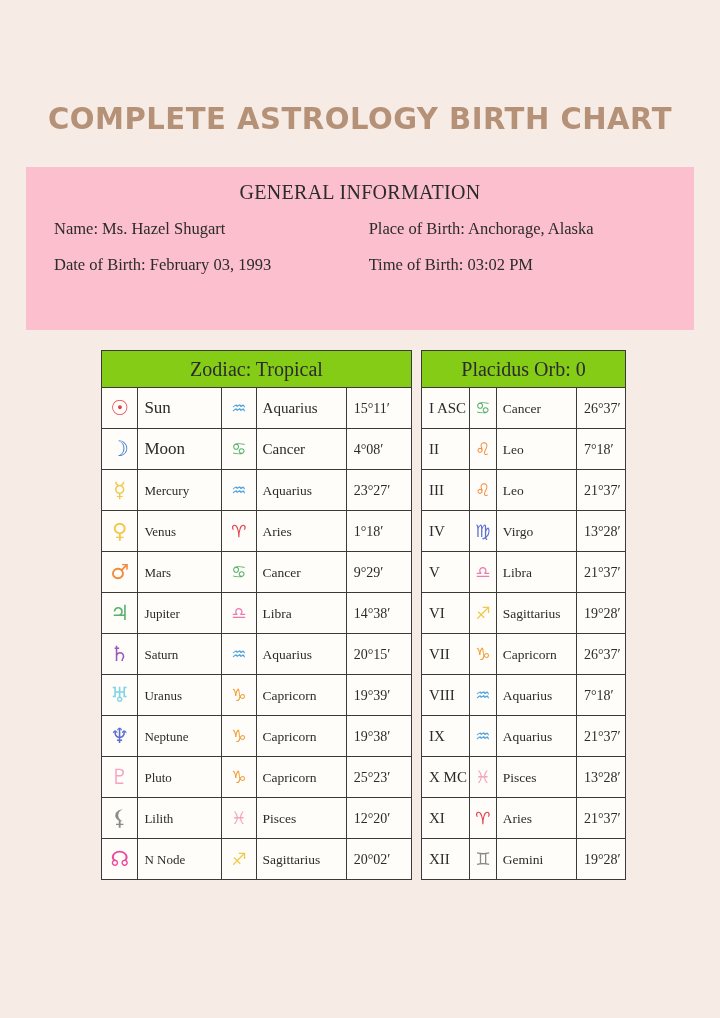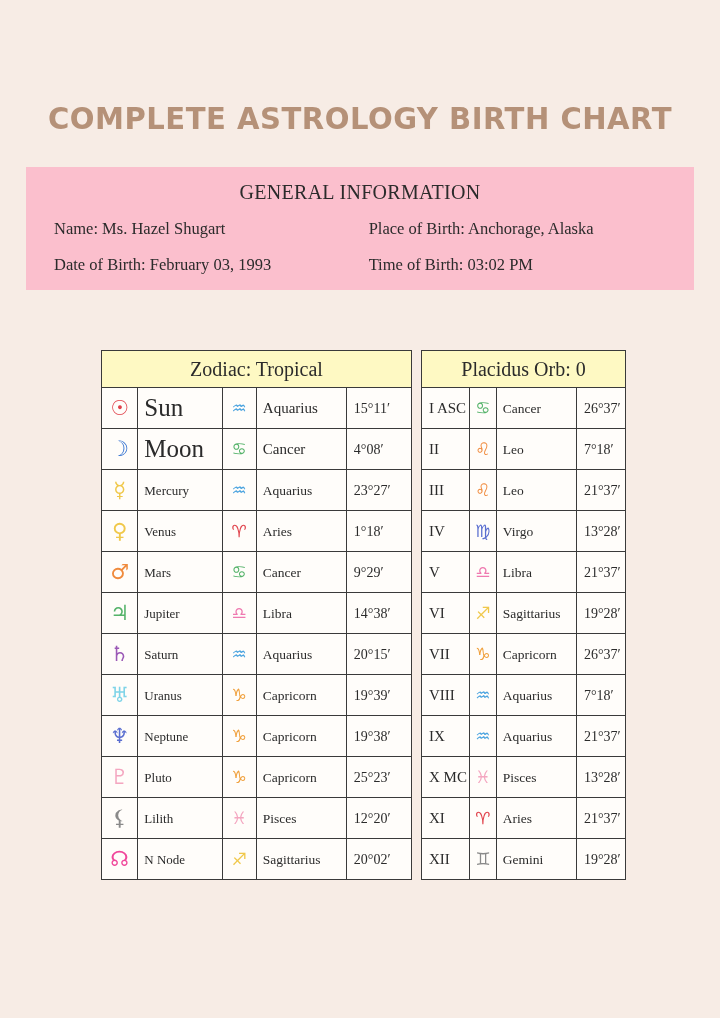--- a/index.html
+++ b/index.html
@@ -35,21 +35,21 @@
     line-height: 1;
     transform: scaleX(0.97);
   }
 
   
   .info-band {
     position: absolute;
     left: 26px;
     top: 167px;
     width: 668px;
-    height: 123px;
+    height: 163px;
     background: #fbbfcd;
   }
   .info-heading {
     text-align: center;
     font-size: 20px;
     padding-top: 14px;
     letter-spacing: 0.3px;
   }
   .info-grid {
     position: absolute;
@@ -86,21 +86,21 @@
     border: 1px solid #3a3a3a;
     padding: 0;
   }
 
   .tbl-head {
     text-align: center;
     font-size: 20px;
     font-weight: normal;
     height: 36px;
     padding: 0 6px;
-    background: #fef9c3;
+    background: #84cc16;
   }
 
   
   .planets { width: 311px; }
   .planets .c-glyph { width: 36px; }
   .planets .c-name  { width: 84px; }
   .planets .c-sign-glyph { width: 34px; }
   .planets .c-sign  { width: 90px; }
   .planets .c-deg   { width: 65px; }
 
@@ -124,21 +124,21 @@
     display: block;
     text-align: center;
     font-size: 17px;
     line-height: 1;
     font-family: "DejaVu Sans", sans-serif;
   }
   .pname {
     padding-left: 6px;
     font-size: 13px;
   }
-  .pname.big { font-size: 25px; }
+  .pname.big { font-size: 17px; }
   .sname {
     padding-left: 6px;
     font-size: 13.5px;
   }
   .sname.big { font-size: 15px; }
   .deg {
     padding-left: 7px;
     font-size: 14px;
   }
   .hname {

